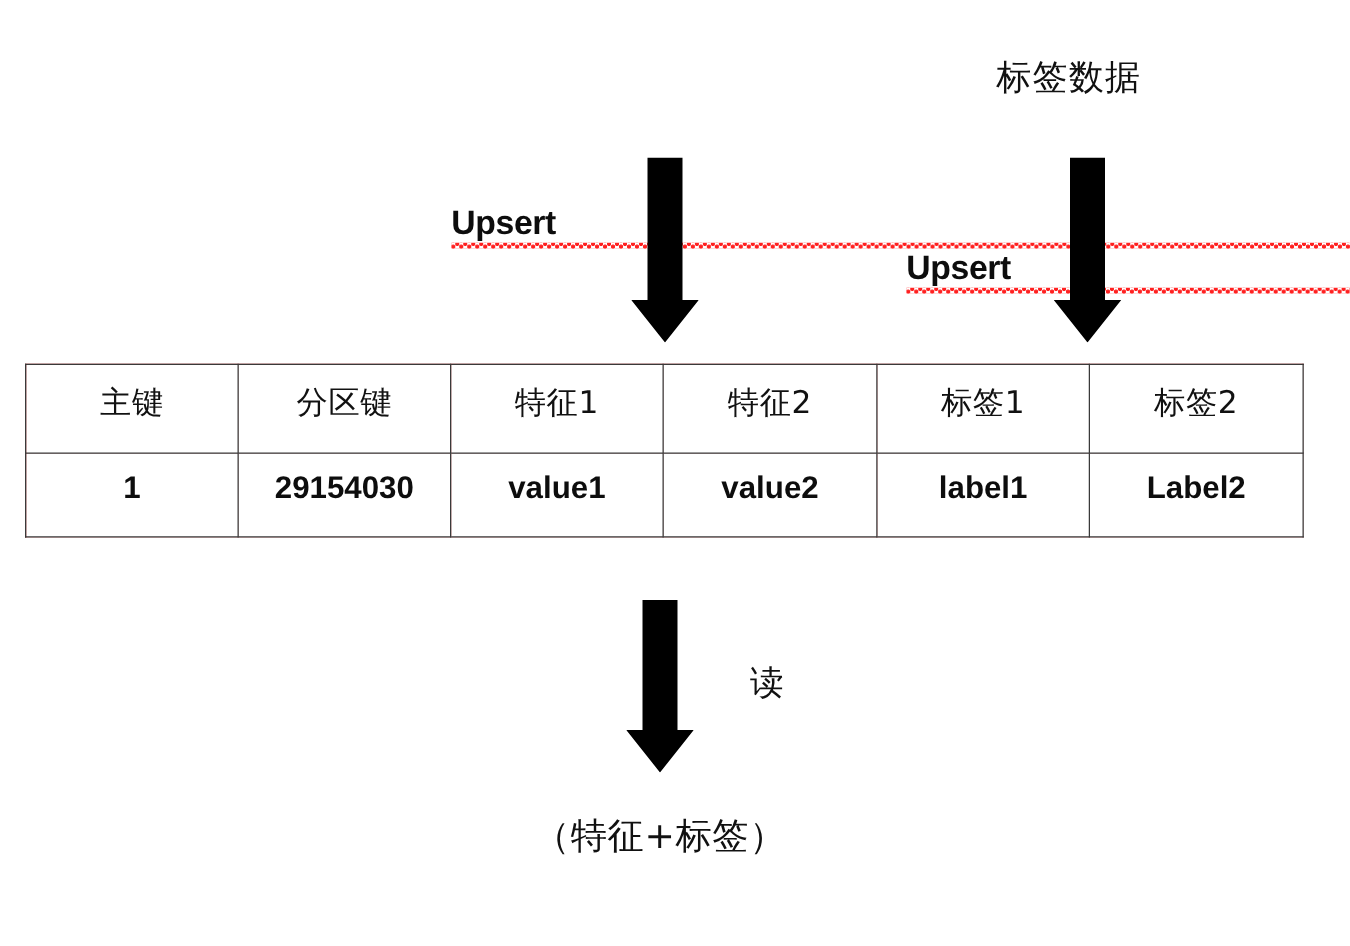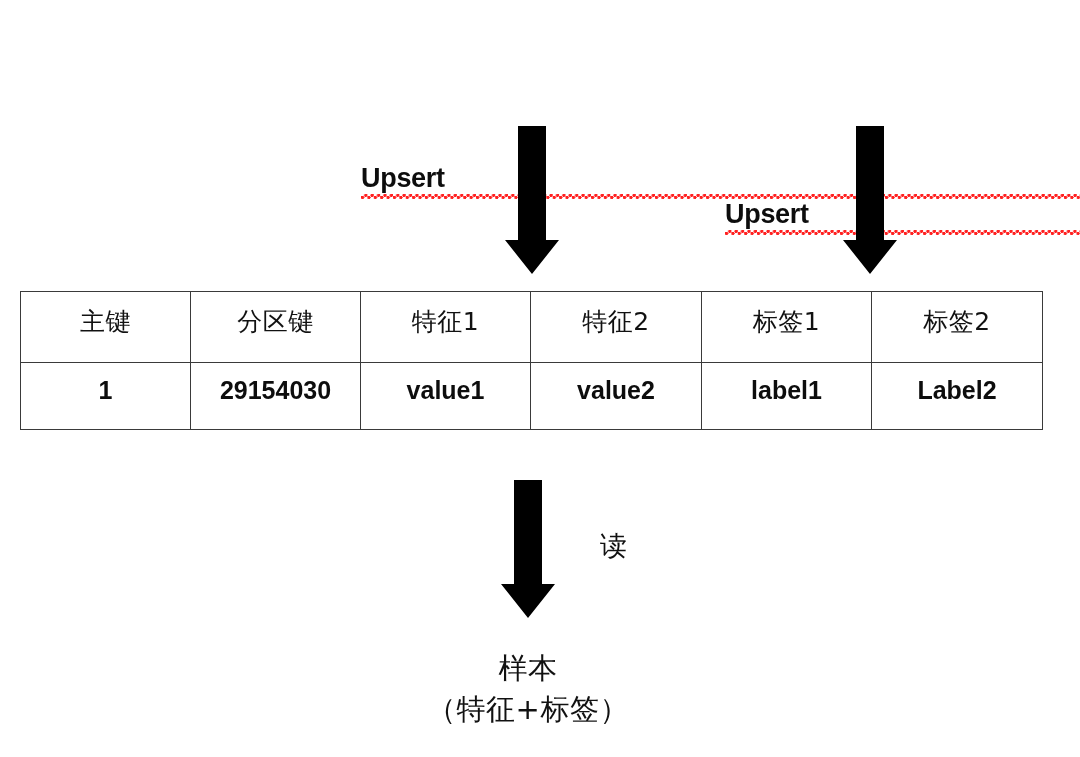--- a/index.html
+++ b/index.html
@@ -121,20 +121,21 @@
     color: #0d0d0d;
     letter-spacing: 0px;
   }
 </style>
 </head>
 <body>
 
 <div class="canvas">
 
 
+  <div class="abs cjk-label" style="left:797px; top:47px;">标签数据</div>
 
   <div class="abs upsert-label" style="left:361px; top:163px;">Upsert</div>
 
   <div class="abs upsert-label" style="left:725px; top:163px;">Upsert</div>
 
   <div class="arrow" style="left:505px; top:126px;">
     <svg width="54" height="148" viewBox="0 0 54 148">
       <polygon points="13,0 41,0 41,114 54,114 27,148 0,114 13,114" fill="#000000"></polygon>
     </svg>
   </div>
@@ -202,17 +203,16 @@
 
   <div class="arrow" style="left:501px; top:480px;">
     <svg width="54" height="138" viewBox="0 0 54 138">
       <polygon points="13,0 41,0 41,104 54,104 27,138 0,104 13,104" fill="#000000"></polygon>
     </svg>
   </div>
 
   <div class="abs read-label" style="left:600px; top:528px;">读</div>
 
   <div class="abs sample-label" style="left:0px; top:648px; width:1056px;">
-    <div>样本</div>
     <div>（特征+标签）</div>
   </div>
 
 </div>
 
 </body></html>

